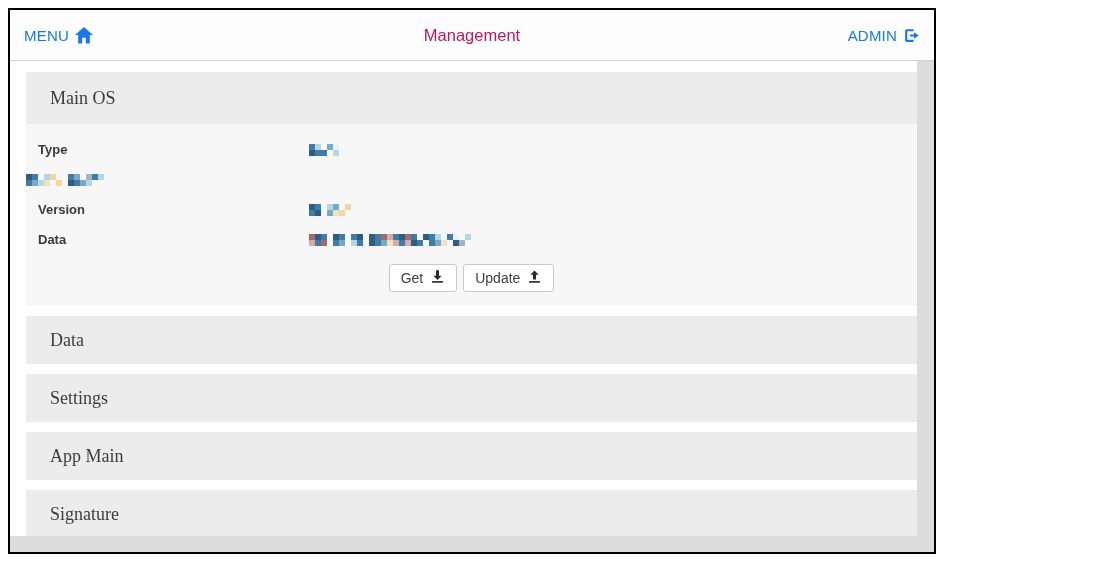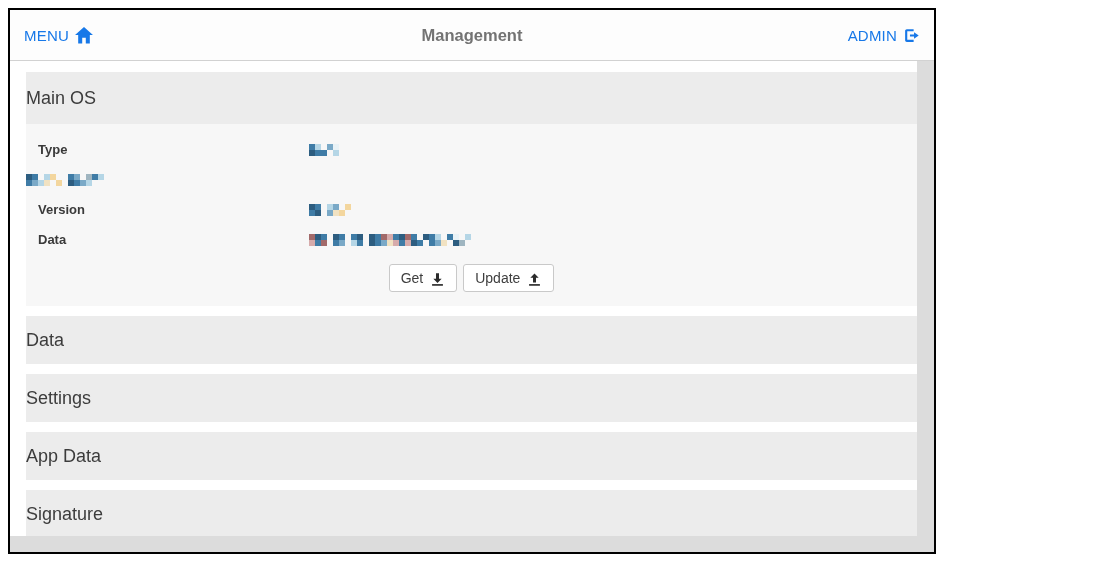--- a/index.html
+++ b/index.html
@@ -19,44 +19,44 @@
     padding:0 14px;box-sizing:border-box;
   }
   .nav-link{
     display:inline-flex;align-items:center;gap:6px;color:#1778e8;
     font-size:15px;letter-spacing:.2px;cursor:pointer;text-decoration:none;
   }
   .nav-link svg{display:block;}
   .topbar-right{margin-left:auto;}
   .page-title{
     position:absolute;left:50%;top:50%;transform:translate(-50%,-50%);
-    font-size:16.5px;font-weight:bold;color:#737373;white-space:nowrap;
+    font-size:16.5px;font-weight:normal;color:#be185d;white-space:nowrap;
   }
   
   .content{flex:1;position:relative;background:#ffffff;}
   .vscrollbar{position:absolute;top:0;right:0;bottom:0;width:17px;background:#dcdcdc;}
   .hscrollbar{position:absolute;left:0;right:17px;bottom:0;height:16px;background:#dcdcdc;}
   .cards{position:absolute;left:16px;right:17px;top:11px;}
   
   .card{margin-bottom:10px;}
   .card-header{
     background:#ececec;height:48px;display:flex;align-items:center;
-    padding:0 0;font-size:18px;color:#3c3c3c;cursor:pointer;box-sizing:border-box;
+    padding:0 24px;font-size:18px;color:#3c3c3c;cursor:pointer;box-sizing:border-box;font-family:Liberation Serif, serif;
   }
   .card-header.tall{height:52px;}
   .card-body{background:#f7f7f7;padding:10px 0 14px;}
   .field-row{display:flex;align-items:center;height:30px;}
   .field-label{
     flex:0 0 271px;padding-left:12px;font-weight:bold;font-size:13px;color:#3a3a3a;
   }
   .field-value{display:block;}
   .mosaic{display:inline-block;vertical-align:middle;}
   .btn-row{display:flex;justify-content:center;gap:6px;margin-top:10px;}
   .btn{
-    display:inline-flex;align-items:flex-end;gap:7px;background:#ffffff;
+    display:inline-flex;align-items:flex-start;gap:7px;background:#ffffff;
     border:1px solid #c9c9c9;border-radius:3px;padding:4px 11px;
     font-size:14px;color:#3e3e3e;font-family:inherit;cursor:pointer;line-height:18px;
   }
   .btn svg{display:block;}
 </style>
 </head>
 <body>
 
 <div class="frame">
 
@@ -149,21 +149,21 @@
       </div>
 
       <div class="card">
         <div class="card-header">
           <span>Settings</span>
         </div>
       </div>
 
       <div class="card">
         <div class="card-header">
-          <span>App Data</span>
+          <span>App Main</span>
         </div>
       </div>
 
       <div class="card">
         <div class="card-header">
           <span>Signature</span>
         </div>
       </div>
 
     </div>

